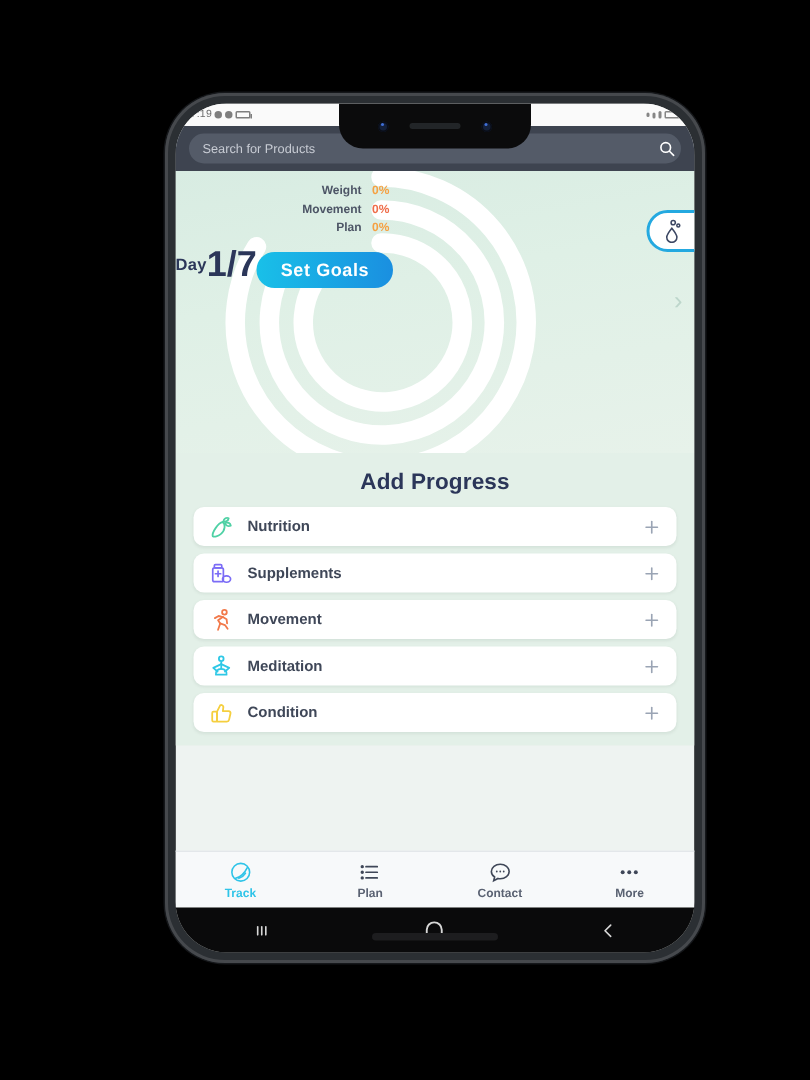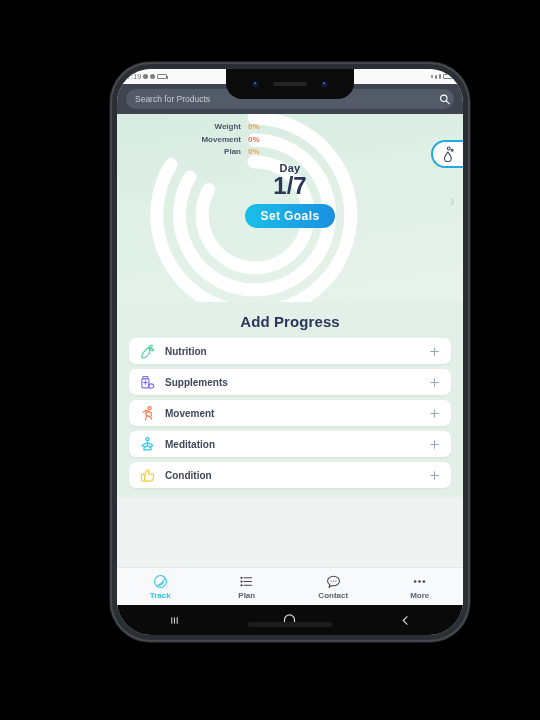--- a/index.html
+++ b/index.html
@@ -63,21 +63,21 @@
   .rings { position:absolute; left:30px; top:-6px; width:214px; height:214px; }
   .rings svg { width:100%; height:100%; }
 
   .legend { position:absolute; left:66px; top:8px; z-index:6;
     display:flex; flex-direction:column; gap:3.5px; }
   .leg-row { display:flex; align-items:center; gap:7px; }
   .leg-name { width:58px; text-align:right; font-size:8px; font-weight:700; color:#4d5566; }
   .leg-val { font-size:8px; font-weight:700; }
 
   .center { position:absolute; left:0; right:0; top:48px; z-index:8;
-    display:flex; flex-direction:column; align-items:center; }
+    display:flex; flex-direction:row; align-items:center; }
   .c-day { font-size:11px; font-weight:700; color:#2b3659; letter-spacing:.2px; }
   .c-frac { font-size:24px; font-weight:700; color:#2b3659; line-height:1.05; margin-top:-1px; }
   .c-btn { margin-top:6px; padding:5px 16px; border-radius:13px; border:none; cursor:pointer;
     background:linear-gradient(90deg,#19c0e8 0%,#1a8fe0 100%);
     color:#fff; font-size:12px; font-weight:700; letter-spacing:.4px;
     font-family:"Liberation Sans", sans-serif; }
 
   .fab { position:absolute; right:-16px; top:26px; width:48px; height:28px;
     background:#fff; border:2px solid #24a9e0; border-radius:14px;
     display:flex; align-items:center; justify-content:flex-start; padding-left:8px; z-index:9; }

